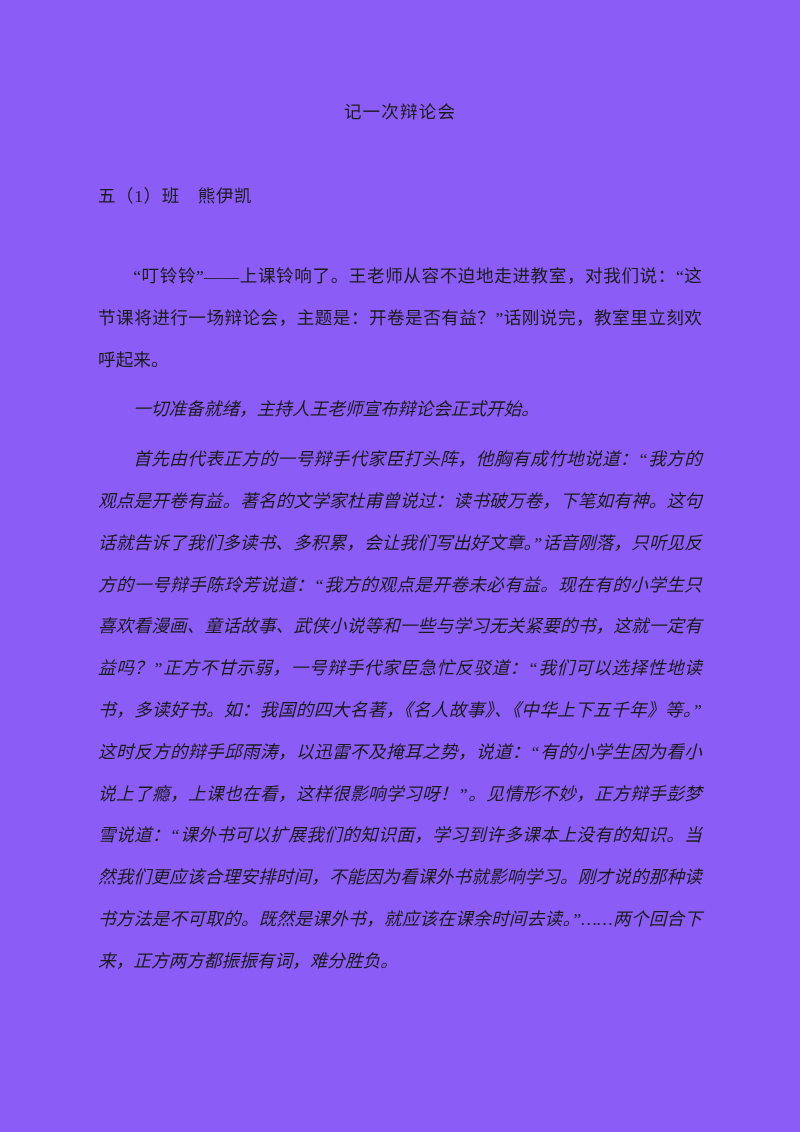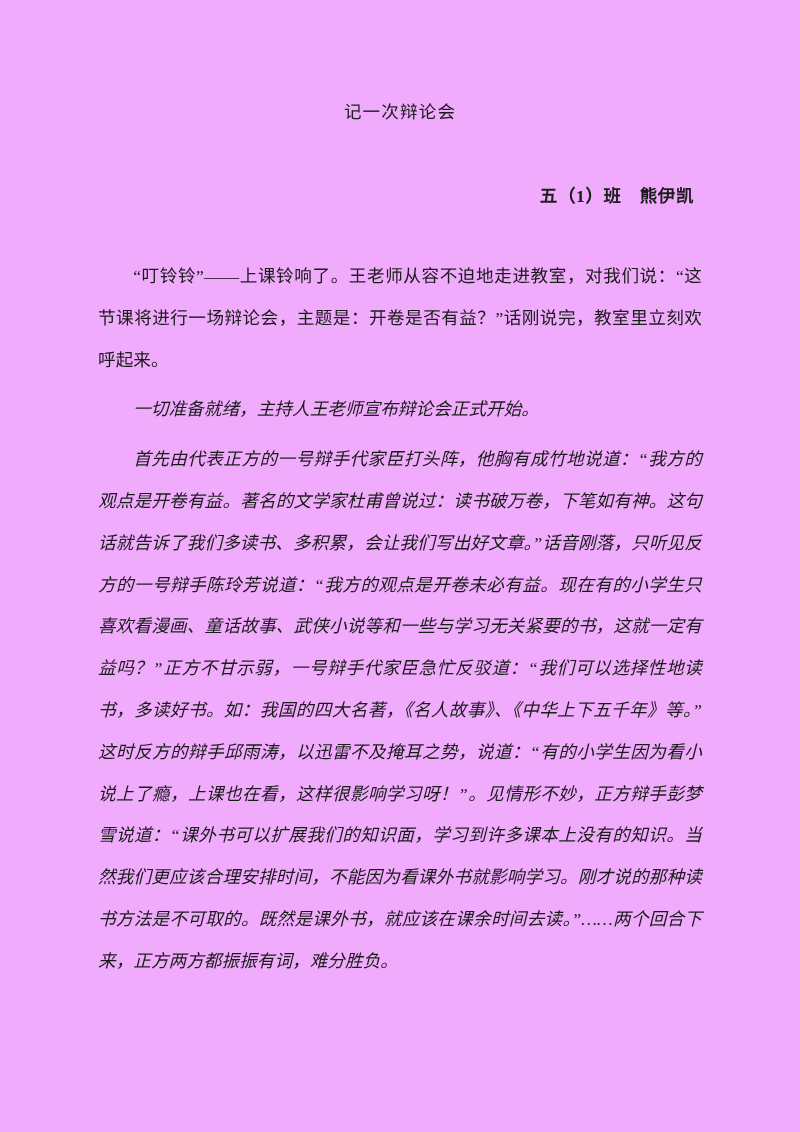--- a/index.html
+++ b/index.html
@@ -11,21 +11,21 @@
   body {
     font-family: "Liberation Serif", "DejaVu Serif", serif;
     color: #1b1b1b;
     -webkit-font-smoothing: antialiased;
   }
   .page {
     position: relative;
     width: 800px;
     height: 1132px;
     margin: 0 auto;
-    background: #f0abfc;
+    background: #8b5cf6;
     overflow: hidden;
     box-sizing: border-box;
   }
   .content {
     position: absolute;
     left: 98px;
     top: 0;
     width: 604px;
   }
   .doc-title {
@@ -34,28 +34,27 @@
     text-align: center;
     font-size: 17.5px;
     font-weight: normal;
     letter-spacing: 1.2px;
     line-height: 1.6;
     color: #1b1b1b;
   }
   .byline {
     margin: 0;
     padding-top: 56px;
-    text-align: right;
+    text-align: left;
     padding-right: 8px;
     font-size: 17.5px;
     letter-spacing: 0.6px;
     line-height: 1.6;
     color: #1b1b1b;
     white-space: pre;
-    font-weight: bold;
   }
   .body-block {
     padding-top: 46px;
   }
   p.para {
     margin: 0 0 0 0;
     font-size: 17.6px;
     line-height: 41.8px;
     text-align: justify;
     text-justify: inter-ideograph;

